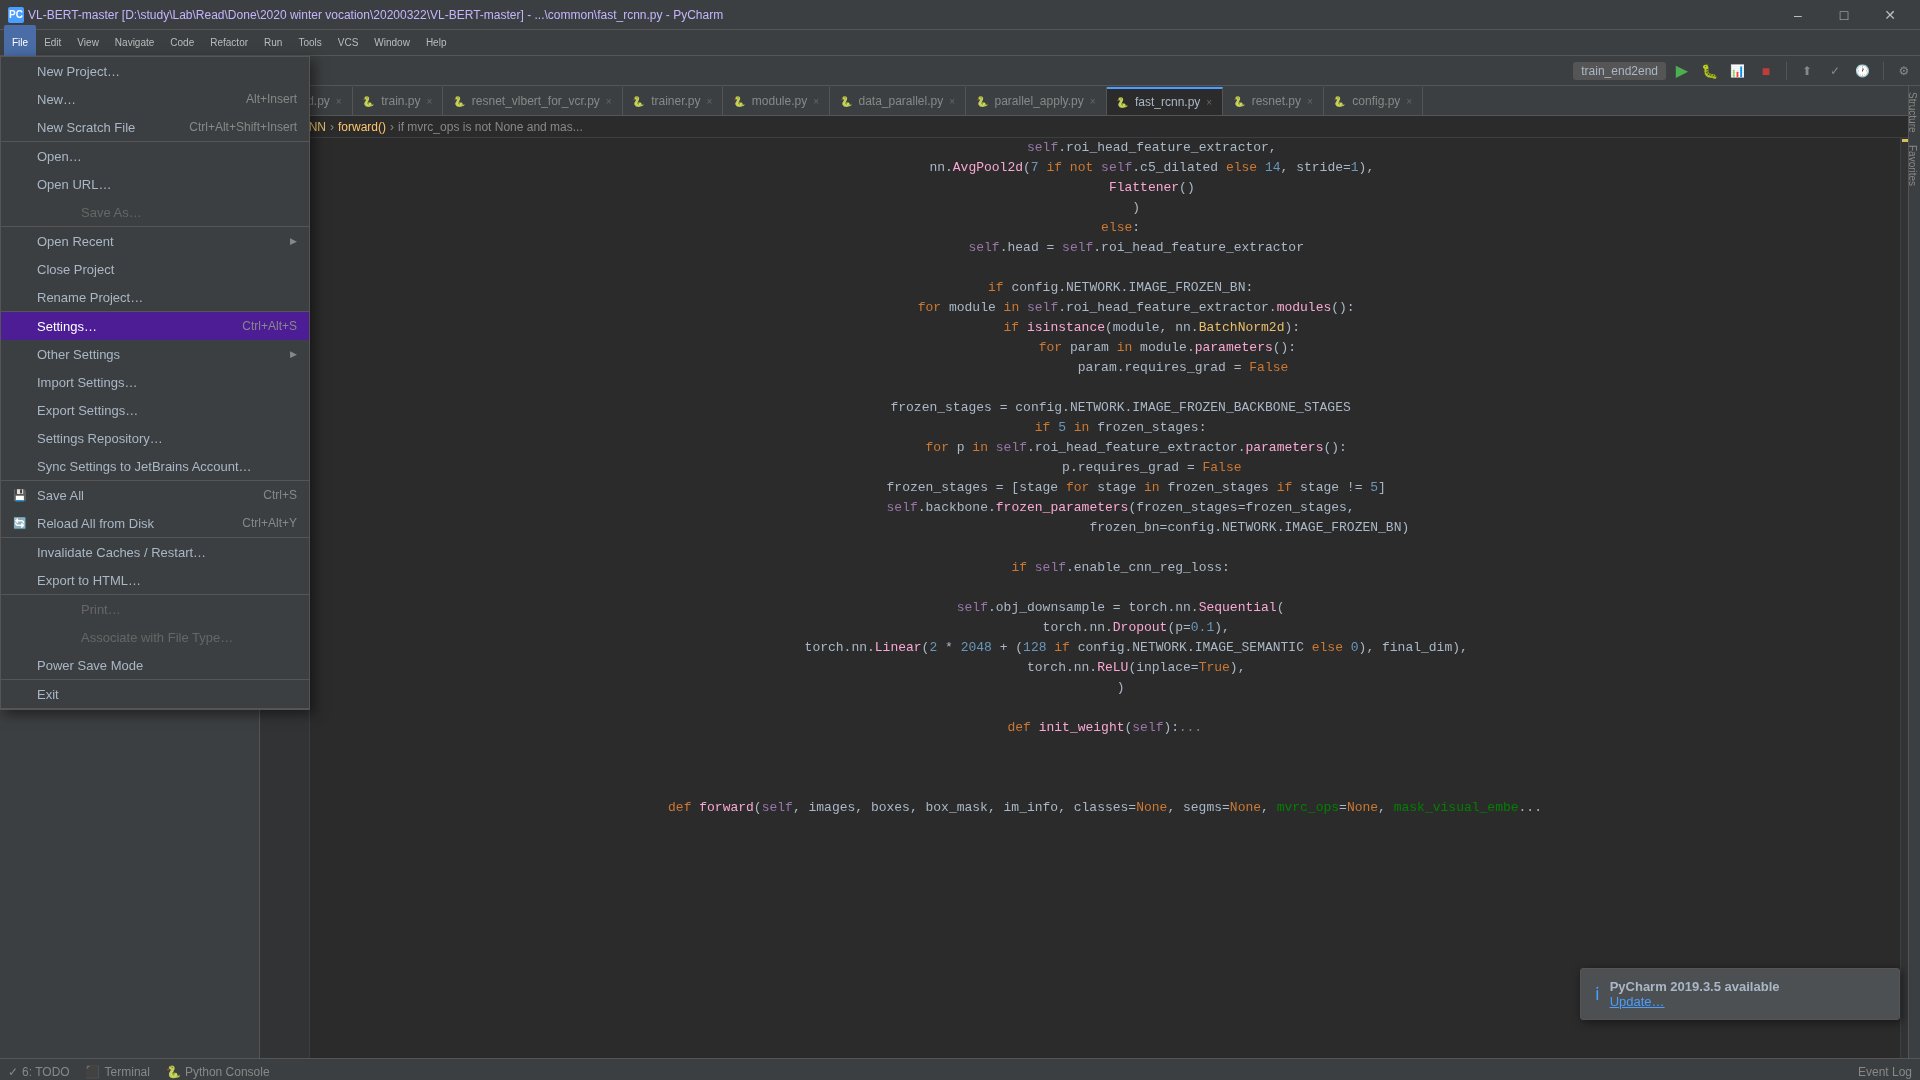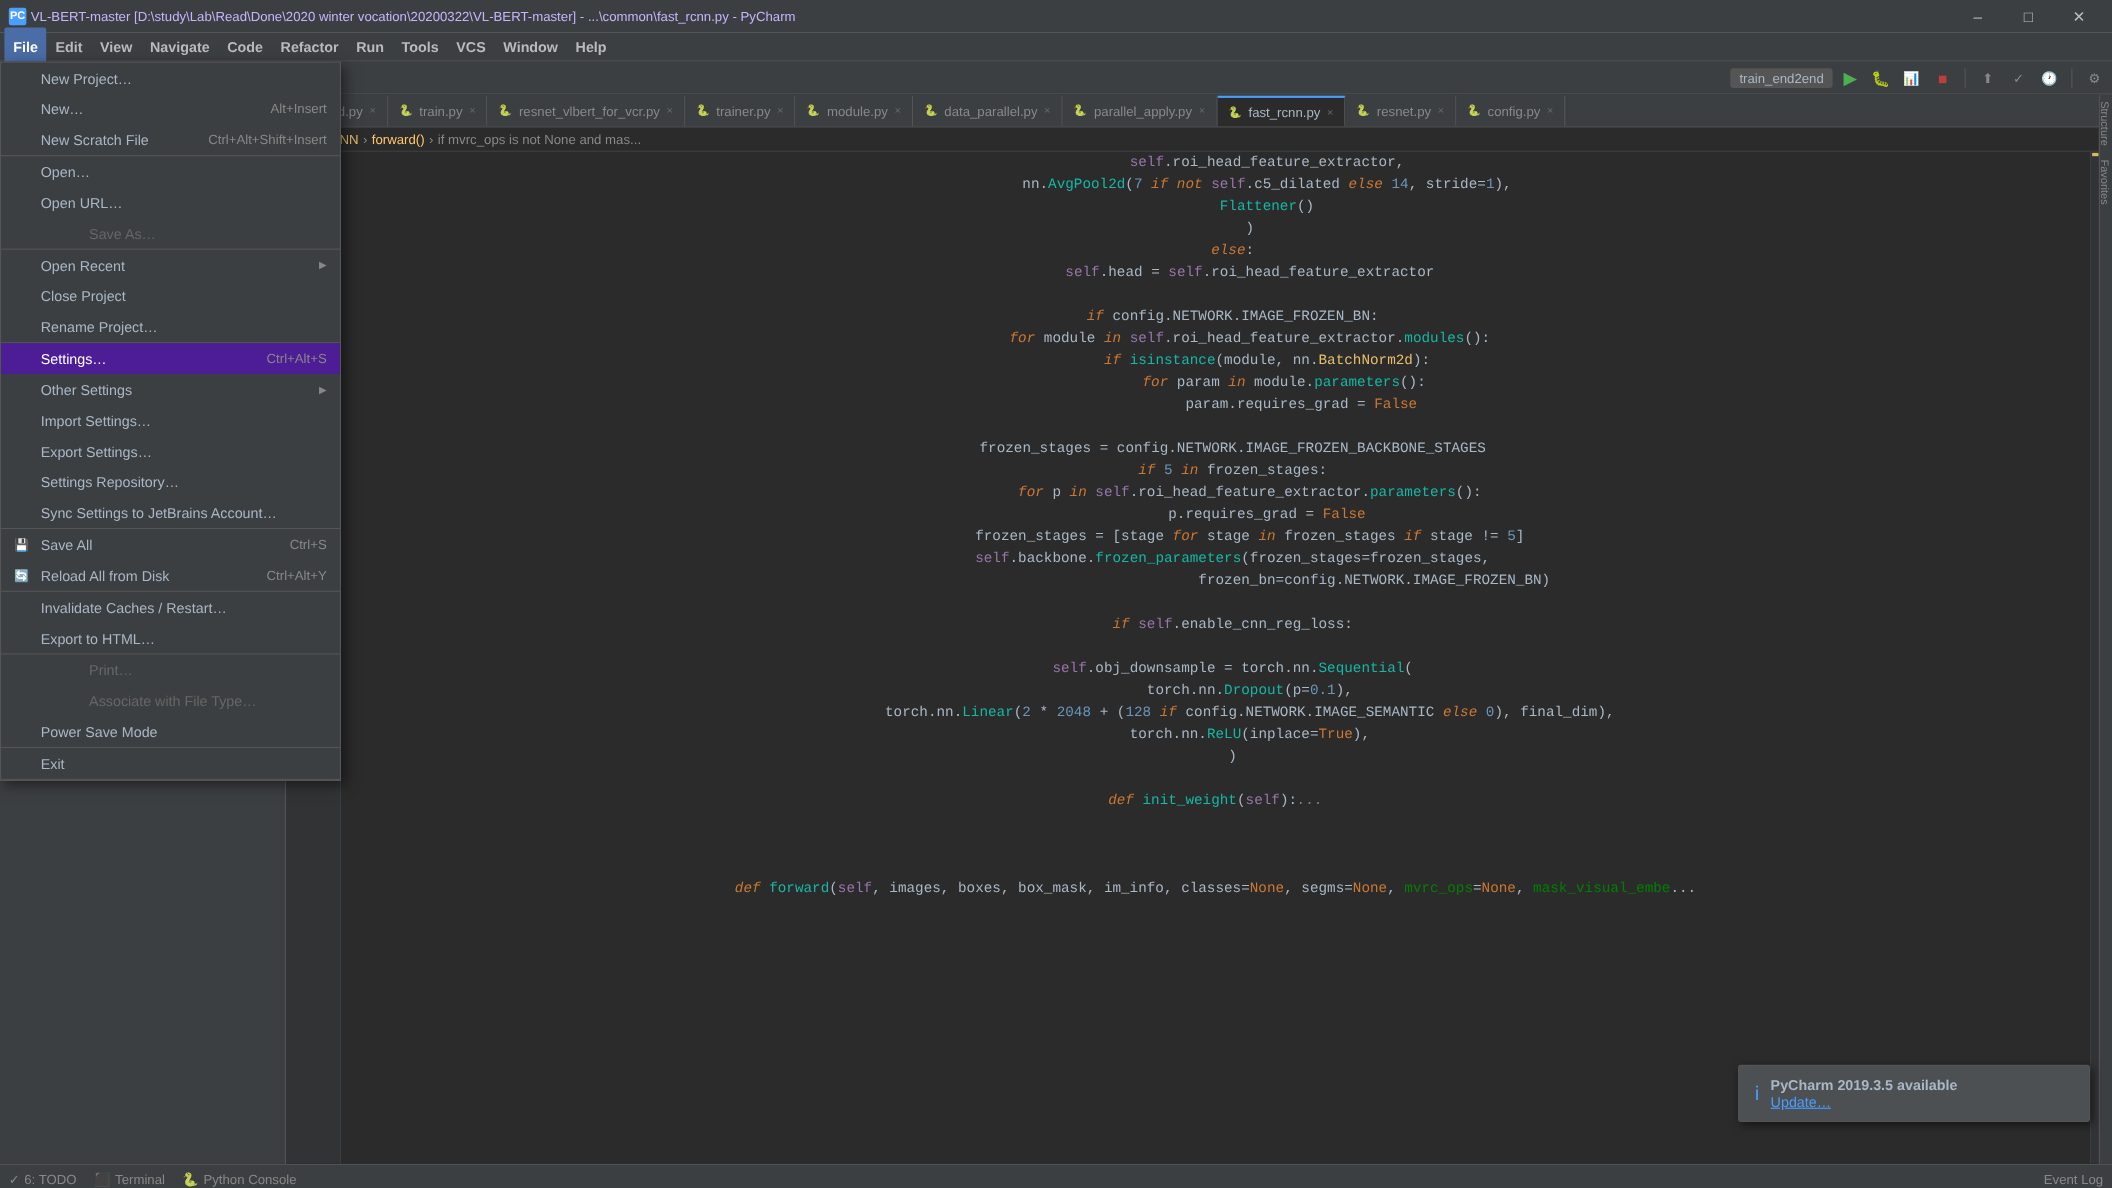--- a/index.html
+++ b/index.html
@@ -68,26 +68,25 @@
       background: #3c3f41;
       display: flex;
       align-items: center;
       padding: 0 4px;
       border-bottom: 1px solid #555;
     }
     .menu-item {
       padding: 18px 8px;
       cursor: pointer;
       color: #bbbbbb;
-      font-size: 13px;
+      font-size: 10px;
       height: 26px;
       display: flex;
       align-items: center;
       border-radius: 2px;
-      font-weight: bold;
     }
     .menu-item.active { background: #4a6da7; color: white; }
 
     
     .main-area {
       display: flex;
       height: calc(1080px - 56px - 26px - 26px);
       position: relative;
     }
 
@@ -193,23 +192,23 @@
       flex: 1;
       padding: 0 8px;
       overflow: auto;
       line-height: 20px;
       text-align: center;
     }
     .code-line {
       white-space: pre;
       color: #a9b7c6;
     }
-    .kw { color: #cc7832; font-style: italic; }
+    .kw { color: #cc7832; }
     .num { color: #6897bb; }
-    .fn { color: #14b8a6; }
+    .fn { color: #f9a8d4; }
     .cls { color: #e8bf6a; }
     .comment { color: #808080; font-style: italic; }
     .bool-val { color: #cc7832; }
     .attr { color: #9876aa; }
 
     
     .breadcrumb {
       height: 22px;
       background: #2b2b2b;
       display: flex;

